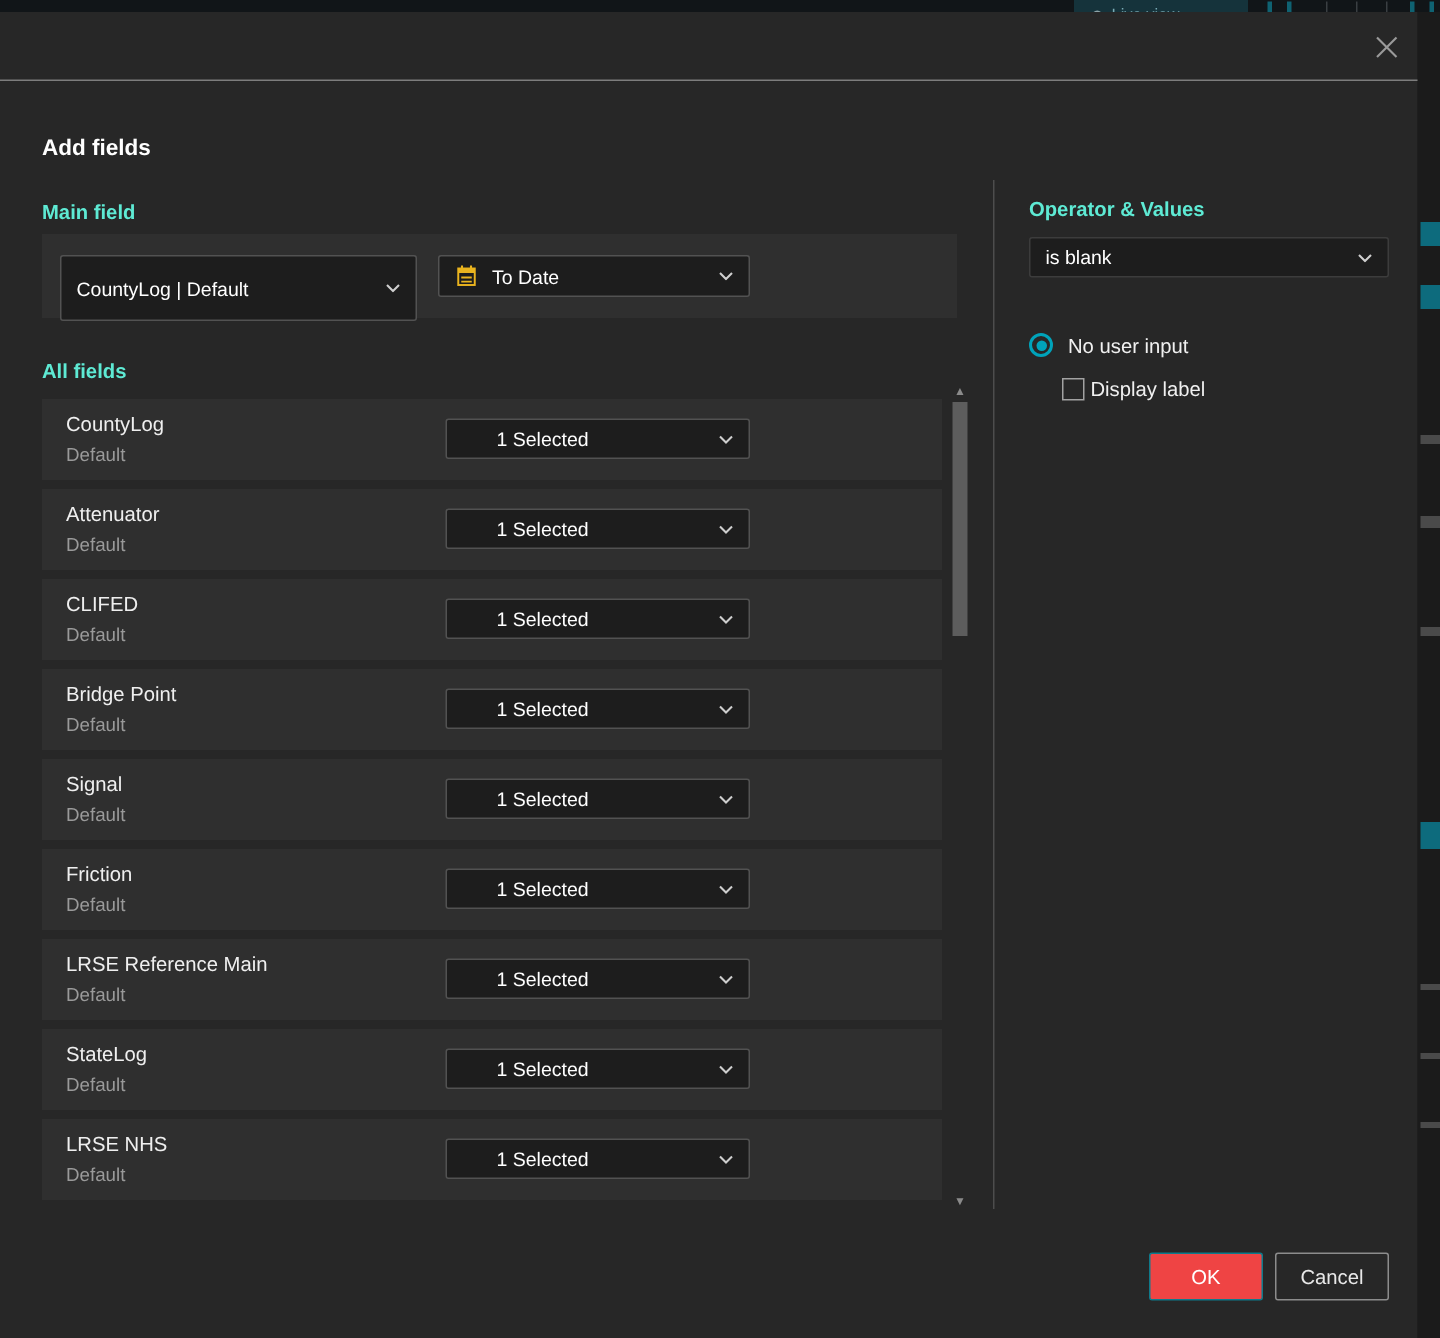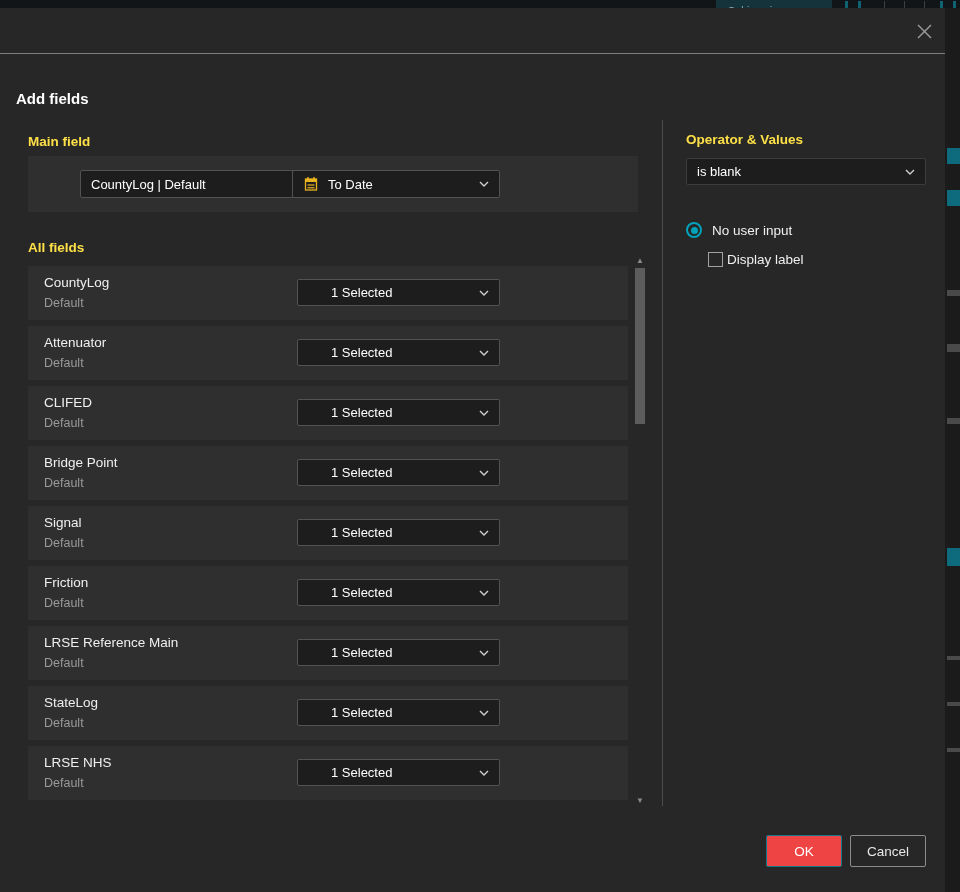--- a/index.html
+++ b/index.html
@@ -25,21 +25,21 @@
   .frag-gray { background:#4a4a4a; }
 
   
   .dialog { position:absolute; left:0; top:8px; width:945px; height:884px; background:#272727; }
 
   .titlebar { position:absolute; left:0; top:0; width:100%; height:46px; border-bottom:1px solid #7d7d7d; }
   .dialog-title { position:absolute; left:12px; top:12px; font-size:17px; font-weight:bold; color:#ffffff; letter-spacing:.2px; }
   .close-btn { position:absolute; right:6px; top:8px; width:30px; height:30px; display:flex; align-items:center; justify-content:center; cursor:pointer; }
 
   .h-section { position:absolute; font-size:15px; font-weight:bold; color:#ffffff; }
-  .h-sub { position:absolute; font-size:13.5px; font-weight:bold; color:#fde047; }
+  .h-sub { position:absolute; font-size:13.5px; font-weight:bold; color:#5eead4; }
 
   
   .dd { position:absolute; background:#1d1d1d; border:1px solid #525252; border-radius:2px; display:flex; align-items:center; justify-content:space-between; padding:0 10px; color:#ffffff; font-size:13px; cursor:pointer; }
   .dd .dd-left { display:flex; align-items:center; gap:9px; overflow:hidden; white-space:nowrap; }
   .dd-soft { border-color:#3c3c3c; }
 
   .main-field-box { position:absolute; left:28px; top:148px; width:610px; height:56px; background:#2f2f2f; }
 
   
   .fields-list { position:absolute; left:28px; top:258px; width:600px; }
@@ -103,26 +103,26 @@
 
   <div class="titlebar">
     <span class="close-btn">
       <svg width="17" height="17" viewBox="0 0 17 17">
         <line x1="2" y1="2" x2="15" y2="15" stroke="#9a9a9a" stroke-width="1.4"></line>
         <line x1="15" y1="2" x2="2" y2="15" stroke="#9a9a9a" stroke-width="1.4"></line>
       </svg>
     </span>
   </div>
 
-  <span class="h-section" style="left:16px; top:82px;">Add fields</span>
+  <span class="h-section" style="left:28px; top:82px;">Add fields</span>
 
   <span class="h-sub" style="left:28px; top:126px;">Main field</span>
 
   <div class="main-field-box">
-    <div class="dd" style="left:12px; top:14px; width:238px; height:28px;margin-left:40px;">
+    <div class="dd" style="left:12px; top:14px; width:238px; height:44px;">
       <span class="dd-left">
         <span>CountyLog | Default</span>
       </span>
       <svg class="chev" width="10" height="6" viewBox="0 0 10 6">
         <polyline points="1,1 5,5 9,1" fill="none" stroke="#cfcfcf" stroke-width="1.4"></polyline>
       </svg>
     </div>
     <div class="dd" style="left:264px; top:14px; width:208px; height:28px;">
       <span class="dd-left">
         <svg width="16" height="16" viewBox="0 0 16 16">

